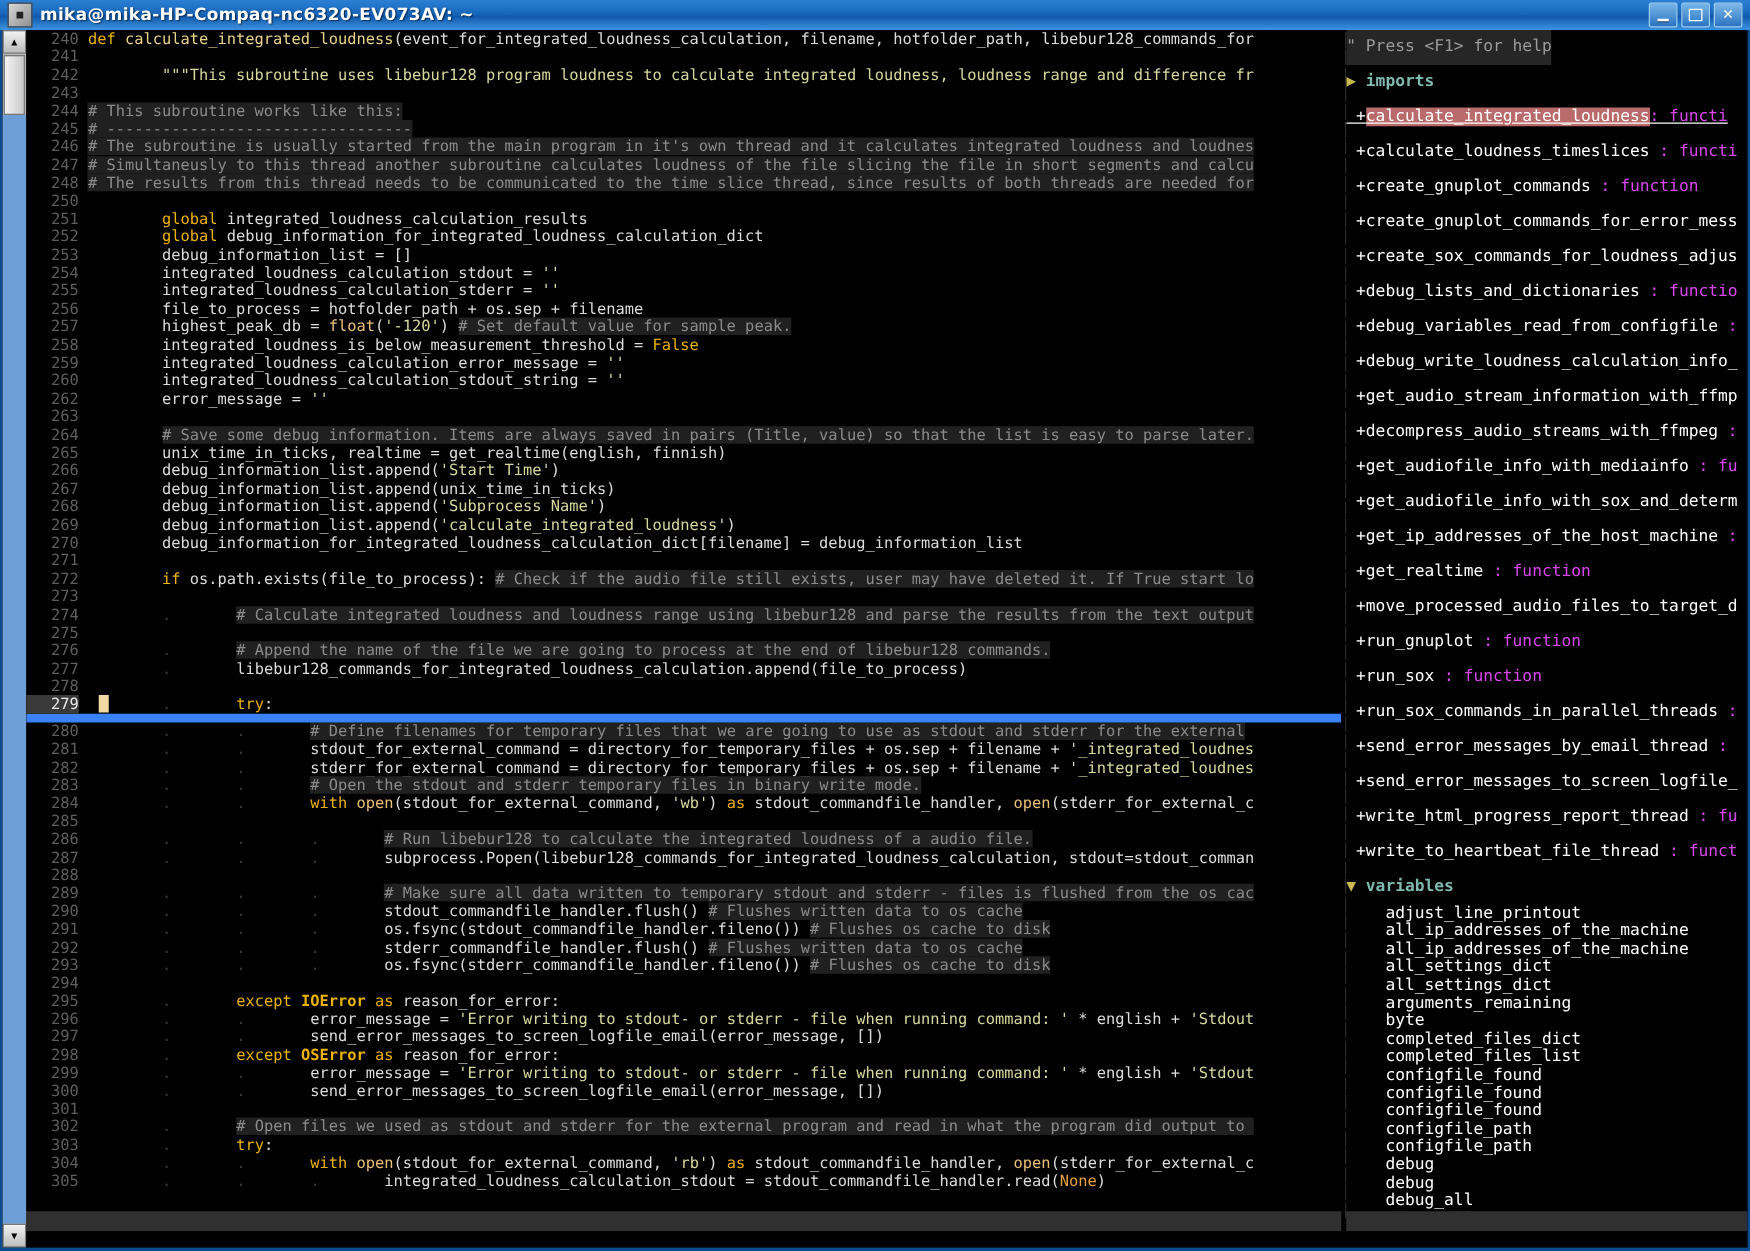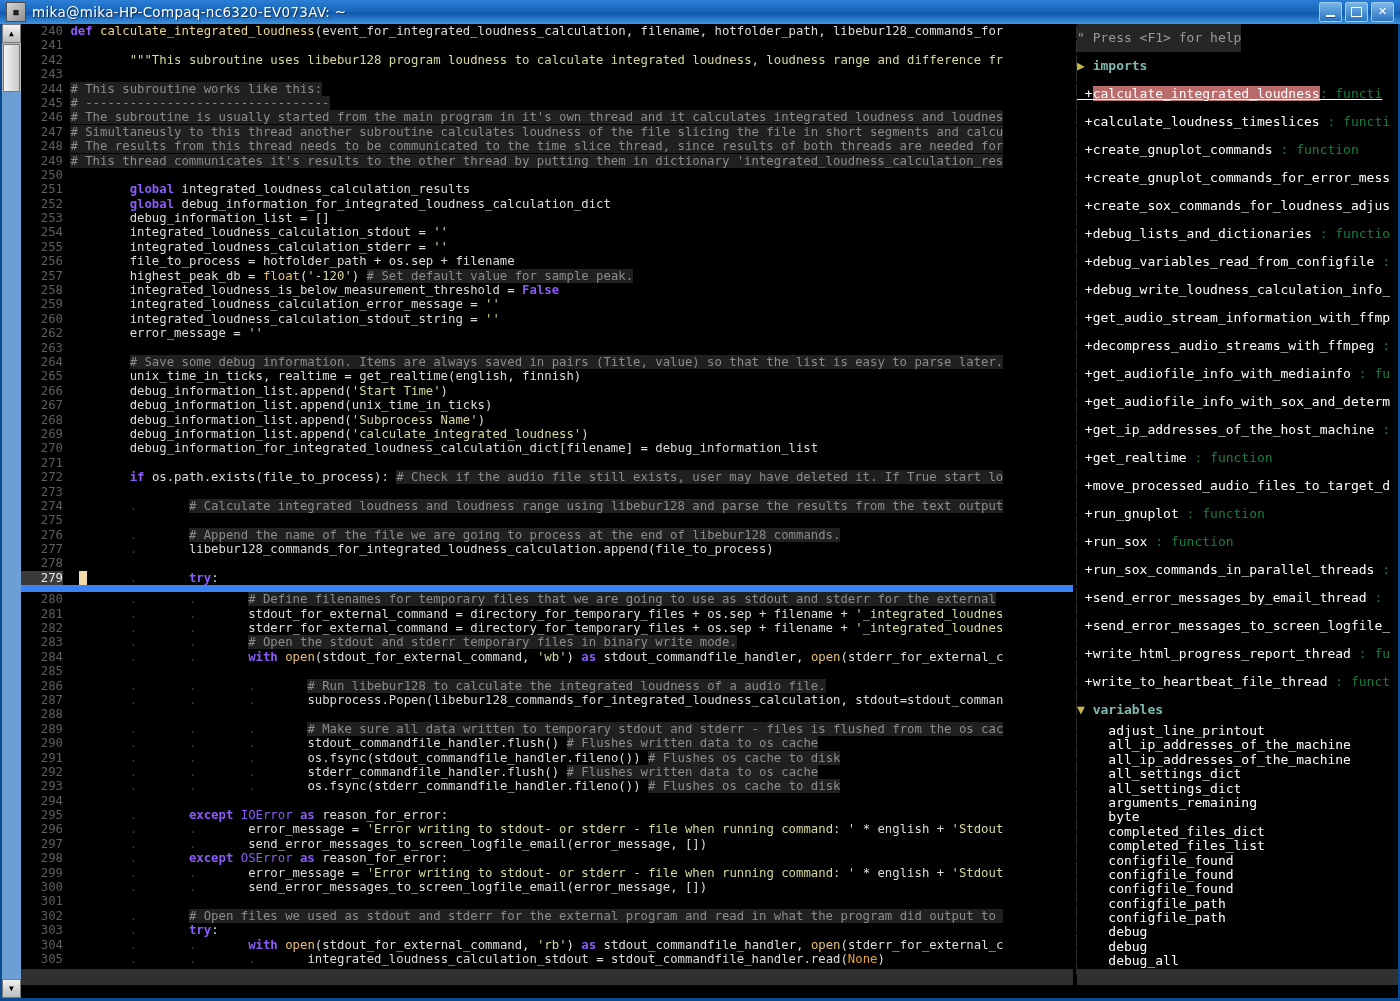--- a/index.html
+++ b/index.html
@@ -9,21 +9,21 @@
   #app{position:relative;width:1400px;height:1001px;background:#0a4a8f;}
 
   
   .titlebar{position:absolute;left:0;top:0;width:1400px;height:24px;
     background:linear-gradient(to bottom,#2b7fd4 0%,#1867bb 45%,#1059ad 55%,#3e93de 100%);
     display:flex;align-items:center;box-sizing:border-box;padding:0 2px;}
   .tb-icon{width:18px;height:18px;margin:0 6px 0 4px;flex:none;
     background:linear-gradient(135deg,#d8d8d8,#8f8f8f);border:1px solid #4a4a4a;
     display:flex;align-items:center;justify-content:center;font-size:9px;color:#222;
     font-family:"DejaVu Sans Mono",monospace;line-height:1;}
-  .tb-title{color:#ffffff;font-size:13.5px;font-weight:normal;letter-spacing:.3px;
+  .tb-title{color:#ffffff;font-size:13.5px;font-weight:bold;letter-spacing:.3px;
     font-family:"DejaVu Sans",sans-serif;text-shadow:1px 1px 1px rgba(0,0,0,.55);
     white-space:nowrap;flex:1;}
   .tb-buttons{display:flex;gap:3px;margin-right:4px;flex:none;}
   .tb-btn{width:21px;height:18px;border:1px solid #9ecbf0;border-radius:2px;
     background:linear-gradient(to bottom,#78b6e8,#2a73c0);
     display:flex;align-items:center;justify-content:center;
     color:#fff;font-size:11px;font-family:"DejaVu Sans",sans-serif;line-height:1;}
   .tb-btn.close{background:linear-gradient(to bottom,#7fb9e9,#2a73c0);}
   .tb-btn .glyph{display:block;transform:translateY(-1px);font-weight:bold;}
   .tb-btn .minglyph{display:block;width:9px;height:2px;background:#fff;
@@ -45,41 +45,41 @@
   .lscroll .track{position:absolute;left:0;top:68px;width:19px;bottom:19px;
     background:#6d9fd6;}
 
   
   .code{position:absolute;left:19px;top:0;width:1052px;height:945px;background:#000;overflow:hidden;}
   .line{height:14.4px;line-height:14.4px;white-space:pre;font-size:12.3px;
     font-family:"DejaVu Sans Mono",monospace;letter-spacing:0px;}
   .ln{display:inline-block;width:42px;text-align:right;color:#5e5e5e;}
   .ln.cur{color:#e8e8e8;background:#3a3a3a;}
   .codetext{color:#dcdcdc;}
-  .kw{color:#8b5cf6;font-weight:bold;}        
+  .kw{color:#eab308;}        
   .fn{color:#e8d48a;}        
-  .cls{color:#8b5cf6;}       
+  .cls{color:#eab308;font-weight:bold;}       
   .cmt{color:#8b8b8b;background:#202020;text-align:center;}  
   .str{color:#d7d79e;}       
   .num{color:#e8a33d;text-align:center;}
   .builtin{color:#e8c07a;}
   .dot{color:#3a3a3a;}
   .cursorline{border-bottom:7px solid #3b82f6;position:relative;}
   .cursorblk{background:#f3d9a6;color:#000;}
 
   
   .tagbar{position:absolute;left:1075px;top:0;width:321px;height:945px;background:#000;overflow:hidden;}
   .tline{height:28px;line-height:28px;white-space:pre;font-size:13px;
     font-family:"DejaVu Sans Mono",monospace;color:#ffffff;}
   .tline.tight{height:14.4px;line-height:14.4px;}
   .thelp{background:#262626;color:#9a9a9a;display:inline-block;}
   .tfold{color:#c8b84e;}
   .tkind{color:#7fb9b0;font-weight:bold;}
   .tplus{color:#ffffff;}
-  .ttype{color:#15803d;margin-top:24px;}
+  .ttype{color:#d946ef;margin-top:24px;}
   .tsel{background:#b96a6a;color:#ffffff;}
   .tselline{text-decoration:underline;text-decoration-color:#ffffff;}
   .tvar{color:#ffffff;}
 
   
   .vsplit{position:absolute;left:1071px;top:0;width:4px;height:945px;background:#000;
     color:#3a3a3a;font-size:12.3px;line-height:14.4px;font-family:"DejaVu Sans Mono",monospace;
     white-space:pre;}
 
   
@@ -132,21 +132,20 @@
     <div class="code" id="code-pane">
         <div class="line"><span class="ln">240</span><span> </span><span class="kw">def </span><span class="fn">calculate_integrated_loudness</span><span class="codetext">(event_for_integrated_loudness_calculation, filename, hotfolder_path, libebur128_commands_for</span></div>
         <div class="line"><span class="ln">241</span><span> </span></div>
         <div class="line"><span class="ln">242</span><span> </span><span><span> </span><span> </span><span> </span><span> </span><span> </span><span> </span><span> </span><span> </span></span><span class="str">"""This subroutine uses libebur128 program loudness to calculate integrated loudness, loudness range and difference fr</span></div>
         <div class="line"><span class="ln">243</span><span> </span></div>
         <div class="line"><span class="ln">244</span><span> </span><span class="cmt"># This subroutine works like this:</span></div>
         <div class="line"><span class="ln">245</span><span> </span><span class="cmt"># ---------------------------------</span></div>
         <div class="line"><span class="ln">246</span><span> </span><span class="cmt"># The subroutine is usually started from the main program in it's own thread and it calculates integrated loudness and loudnes</span></div>
         <div class="line"><span class="ln">247</span><span> </span><span class="cmt"># Simultaneusly to this thread another subroutine calculates loudness of the file slicing the file in short segments and calcu</span></div>
         <div class="line"><span class="ln">248</span><span> </span><span class="cmt"># The results from this thread needs to be communicated to the time slice thread, since results of both threads are needed for</span></div>
-        <div class="line"><span class="ln">249</span><span> </span><span class="cmt"># This thread communicates it's results to the other thread by putting them in dictionary 'integrated_loudness_calculation_res</span></div>
         <div class="line"><span class="ln">250</span><span> </span></div>
         <div class="line"><span class="ln">251</span><span> </span><span><span> </span><span> </span><span> </span><span> </span><span> </span><span> </span><span> </span><span> </span></span><span class="kw">global </span><span class="codetext">integrated_loudness_calculation_results</span></div>
         <div class="line"><span class="ln">252</span><span> </span><span><span> </span><span> </span><span> </span><span> </span><span> </span><span> </span><span> </span><span> </span></span><span class="kw">global </span><span class="codetext">debug_information_for_integrated_loudness_calculation_dict</span></div>
         <div class="line"><span class="ln">253</span><span> </span><span><span> </span><span> </span><span> </span><span> </span><span> </span><span> </span><span> </span><span> </span></span><span class="codetext">debug_information_list = []</span></div>
         <div class="line"><span class="ln">254</span><span> </span><span><span> </span><span> </span><span> </span><span> </span><span> </span><span> </span><span> </span><span> </span></span><span class="codetext">integrated_loudness_calculation_stdout = </span><span class="str">''</span></div>
         <div class="line"><span class="ln">255</span><span> </span><span><span> </span><span> </span><span> </span><span> </span><span> </span><span> </span><span> </span><span> </span></span><span class="codetext">integrated_loudness_calculation_stderr = </span><span class="str">''</span></div>
         <div class="line"><span class="ln">256</span><span> </span><span><span> </span><span> </span><span> </span><span> </span><span> </span><span> </span><span> </span><span> </span></span><span class="codetext">file_to_process = hotfolder_path + os.sep + filename</span></div>
         <div class="line"><span class="ln">257</span><span> </span><span><span> </span><span> </span><span> </span><span> </span><span> </span><span> </span><span> </span><span> </span></span><span class="codetext">highest_peak_db = </span><span class="builtin">float</span><span class="codetext">(</span><span class="str">'-120'</span><span class="codetext">) </span><span class="cmt"># Set default value for sample peak.</span></div>
         <div class="line"><span class="ln">258</span><span> </span><span><span> </span><span> </span><span> </span><span> </span><span> </span><span> </span><span> </span><span> </span></span><span class="codetext">integrated_loudness_is_below_measurement_threshold = </span><span class="kw">False</span></div>
         <div class="line"><span class="ln">259</span><span> </span><span><span> </span><span> </span><span> </span><span> </span><span> </span><span> </span><span> </span><span> </span></span><span class="codetext">integrated_loudness_calculation_error_message = </span><span class="str">''</span></div>

